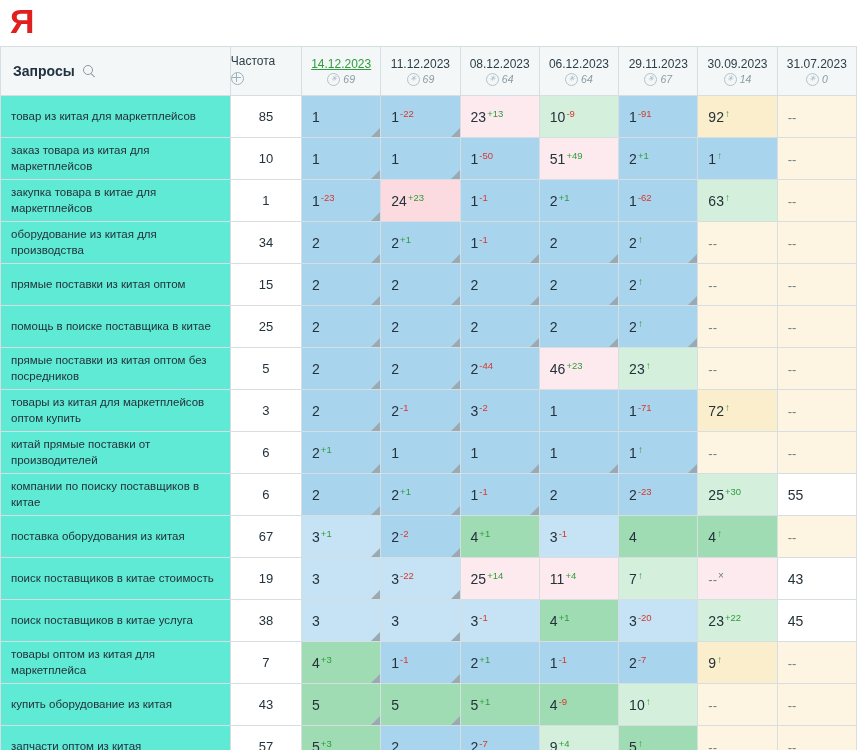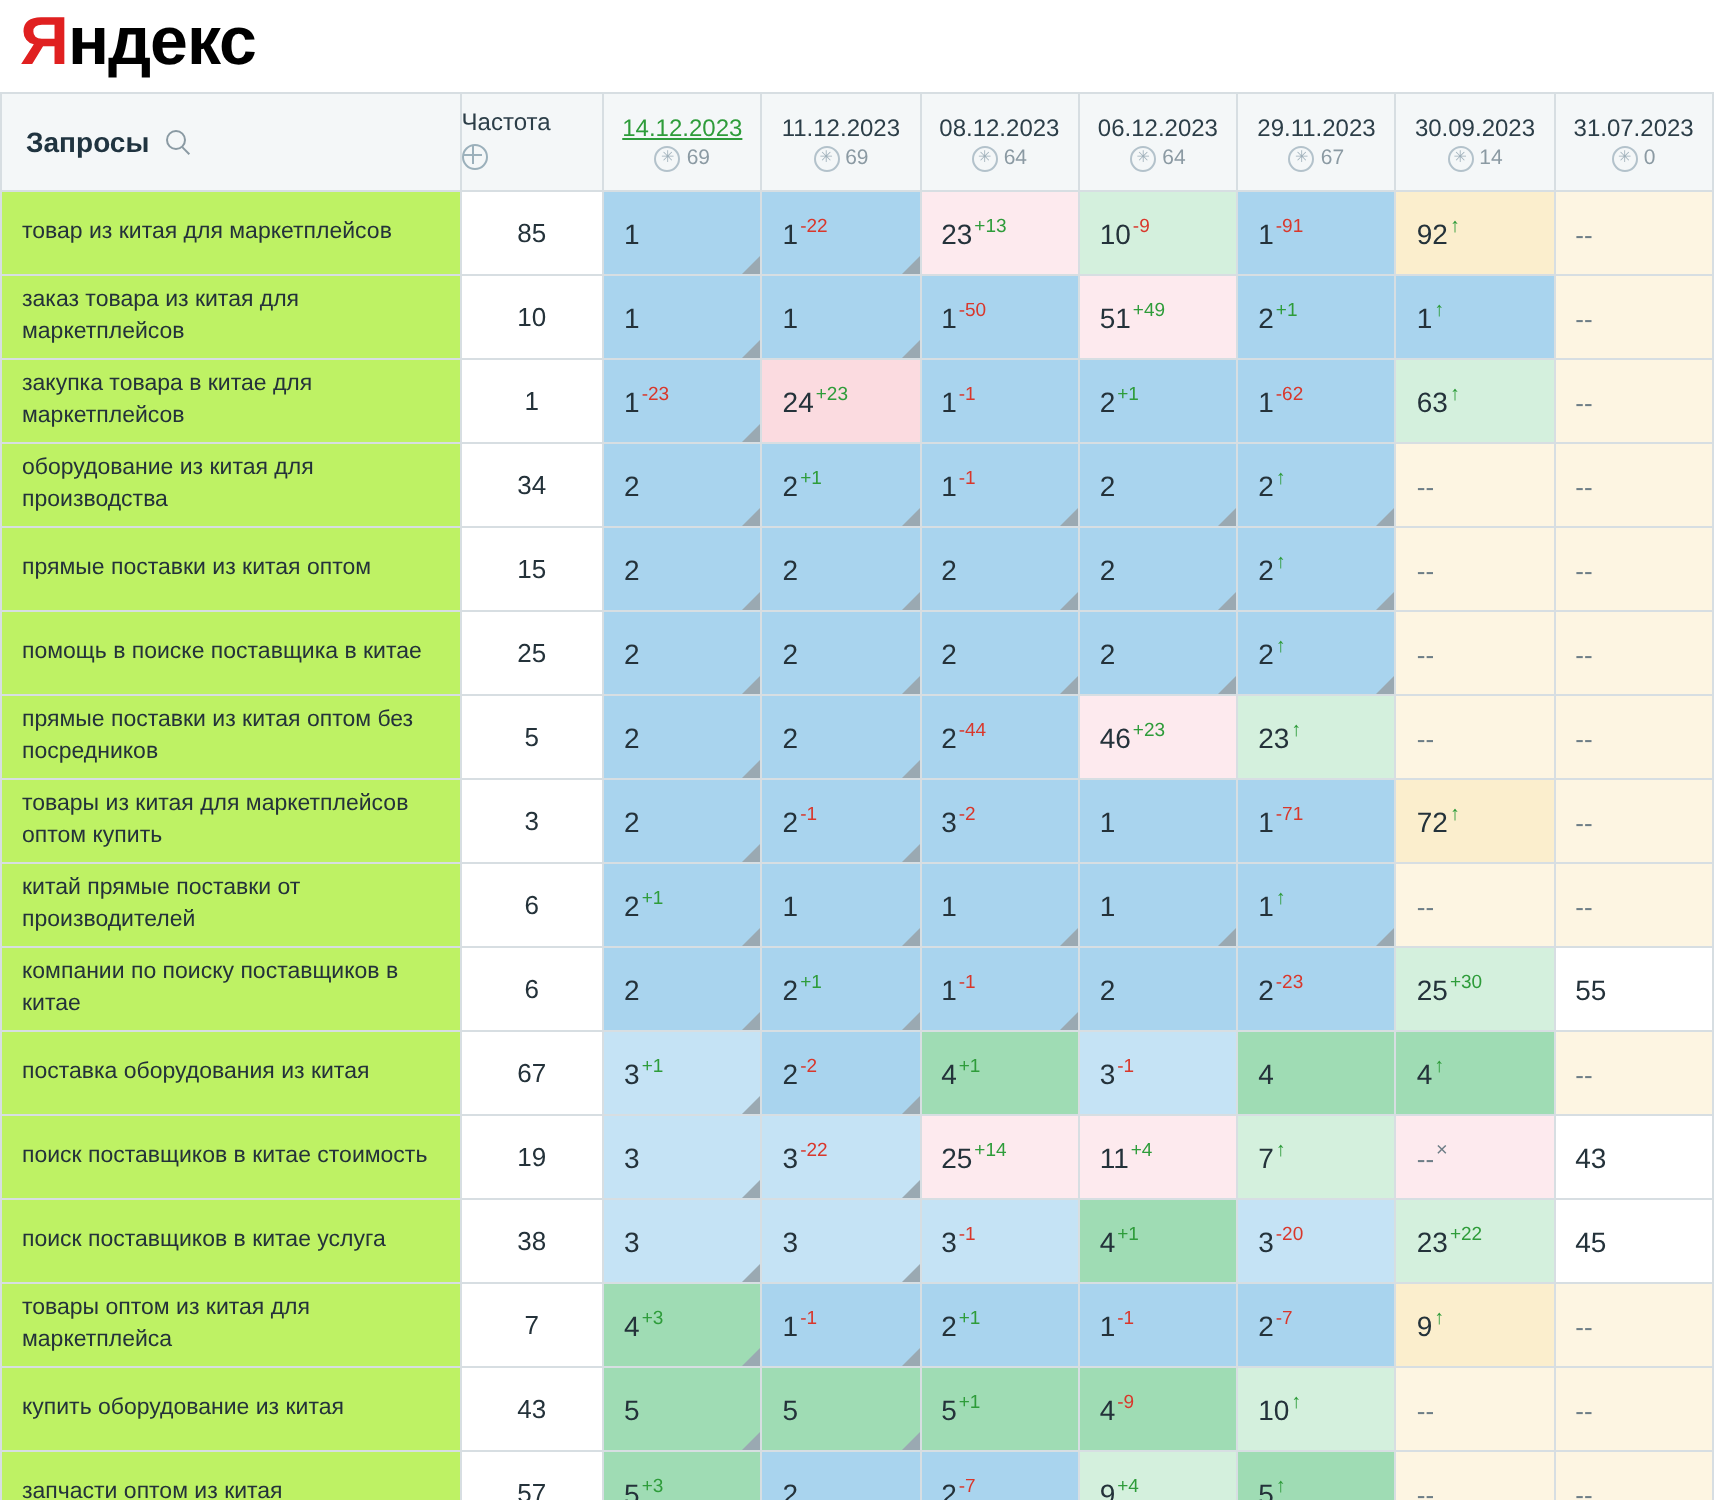--- a/index.html
+++ b/index.html
@@ -138,20 +138,21 @@
   }
   .h-date-top.plain { color: #2c3e48; }
   .h-date-bot {
     display: flex;
     align-items: flex-end;
     justify-content: center;
     gap: 3px;
     font-size: 10.5px;
     color: #8b9aa3;
     line-height: 1.2;
+    font-style: italic;
   }
   .ast {
     display: inline-block;
     width: 11px; height: 11px;
     border: 1px solid #b3c2cb;
     border-radius: 50%;
     position: relative;
   }
   .ast::after {
     content: "✳";
@@ -163,21 +164,21 @@
     line-height: 1;
   }
 
   
   tbody tr { height: 41px; }
   td.q {
     padding: 5px 8px 5px 10px !important;
     font-size: 11.5px;
     line-height: 1.32;
     color: #24323a;
-    background: #bef264;
+    background: #5eead4;
   }
   td.freq {
     text-align: center;
     font-size: 13px;
     color: #24323a;
     background: #ffffff;
   }
   td.cell {
     position: relative;
     text-align: left;
@@ -227,21 +228,20 @@
   .bg-white  { background: #ffffff; }
   .dash { color: #6d7d86; font-size: 13px; }
 </style>
 </head>
 <body>
 
 <div id="page">
 
   <div class="logo">
     <span class="ya-red">Я</span>
-      <span>ндекс</span>
   </div>
 
   <div class="table-wrap">
     <table class="grid">
       <colgroup>
         <col class="c-query">
         <col class="c-freq">
         <col class="c-date">
           <col class="c-date">
           <col class="c-date">

